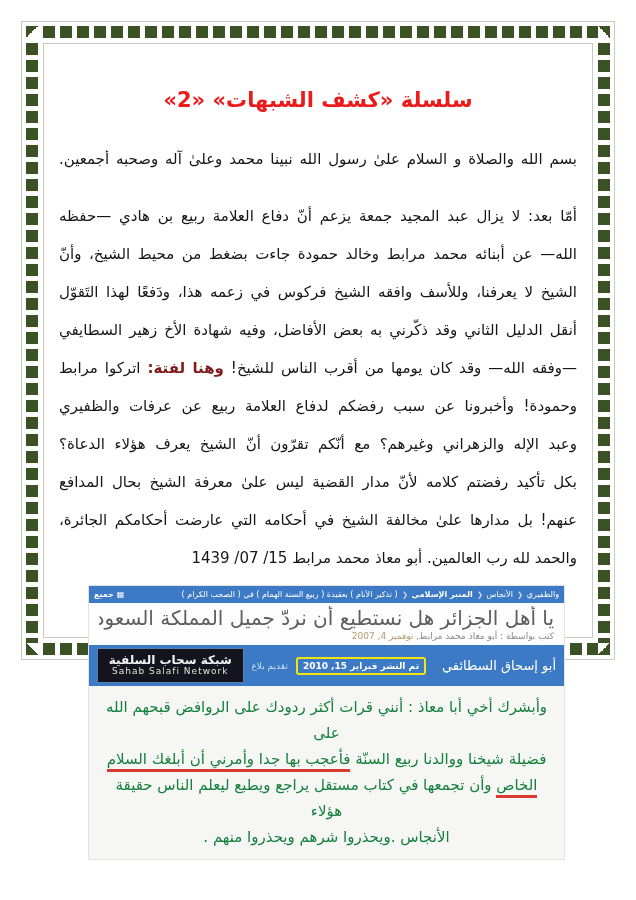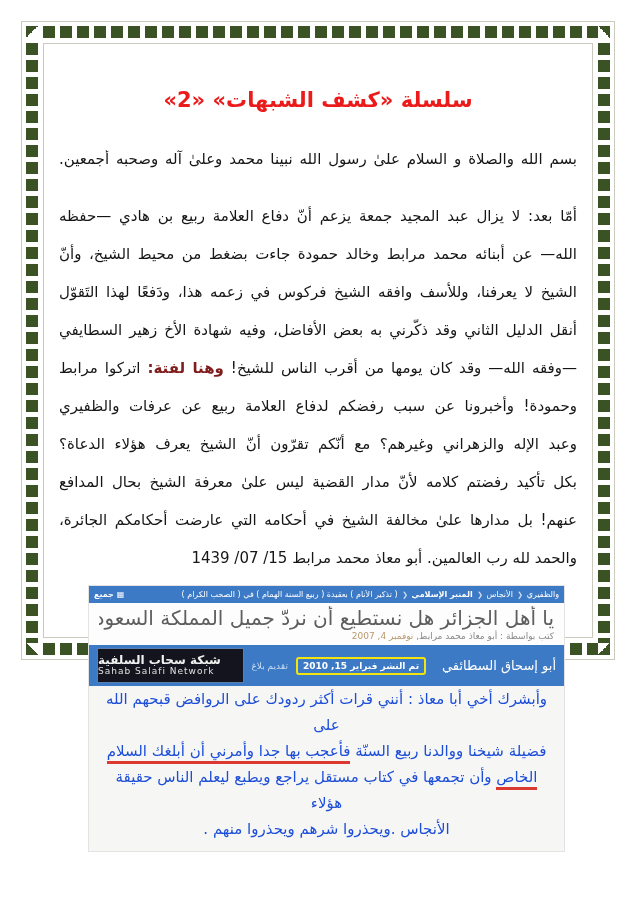--- a/index.html
+++ b/index.html
@@ -56,26 +56,26 @@
   .f-byline .date { color:#b9986b;margin-top:20px; }
 
   .f-userbar { height:41px; background:#3c7ac6; display:flex; align-items:center;
                padding:0 8px; gap:8px; }
   .f-author { color:#fff; font-weight:normal; font-size:13px; white-space:nowrap;margin-left:8px; }
   .f-datebox { border:2px solid #f2e40c; border-radius:3px; padding:2px 5px;
                color:#fff; font-size:9px; font-weight:bold; white-space:nowrap; }
   .f-report { color:#c9dcf2; font-size:9px; white-space:nowrap; }
   .f-logo { margin-right:auto; width:158px; height:35px; background:#14141e;
             border:1px solid #5a7fae; display:flex; flex-direction:column;
-            align-items:flex-end; justify-content:center; line-height:1.1; }
+            align-items:center; justify-content:center; line-height:1.1; }
   .f-logo .ar { color:#f2f2f2; font-size:12px; font-weight:bold; }
   .f-logo .en { color:#e0e0e0; font-size:9px; letter-spacing:1px; font-family:"DejaVu Sans", sans-serif; }
 
-  .f-body { background:#f6f6f5; padding:0 10px 9px; text-align:center;
-            color:#1d4ed8; font-size:15px; line-height:26px; }
+  .f-body { background:#f6f6f5; padding:8px 10px 9px; text-align:center;
+            color:#15803d; font-size:15px; line-height:26px; }
   .u-red { border-bottom:3px solid #dc3a30; padding-bottom:1px; }
 </style>
 </head>
 <body>
 
 <div class="page">
 
   <div class="frame-outer"></div>
   <div class="chk chk-top"></div>
   <div class="chk chk-bottom"></div>

